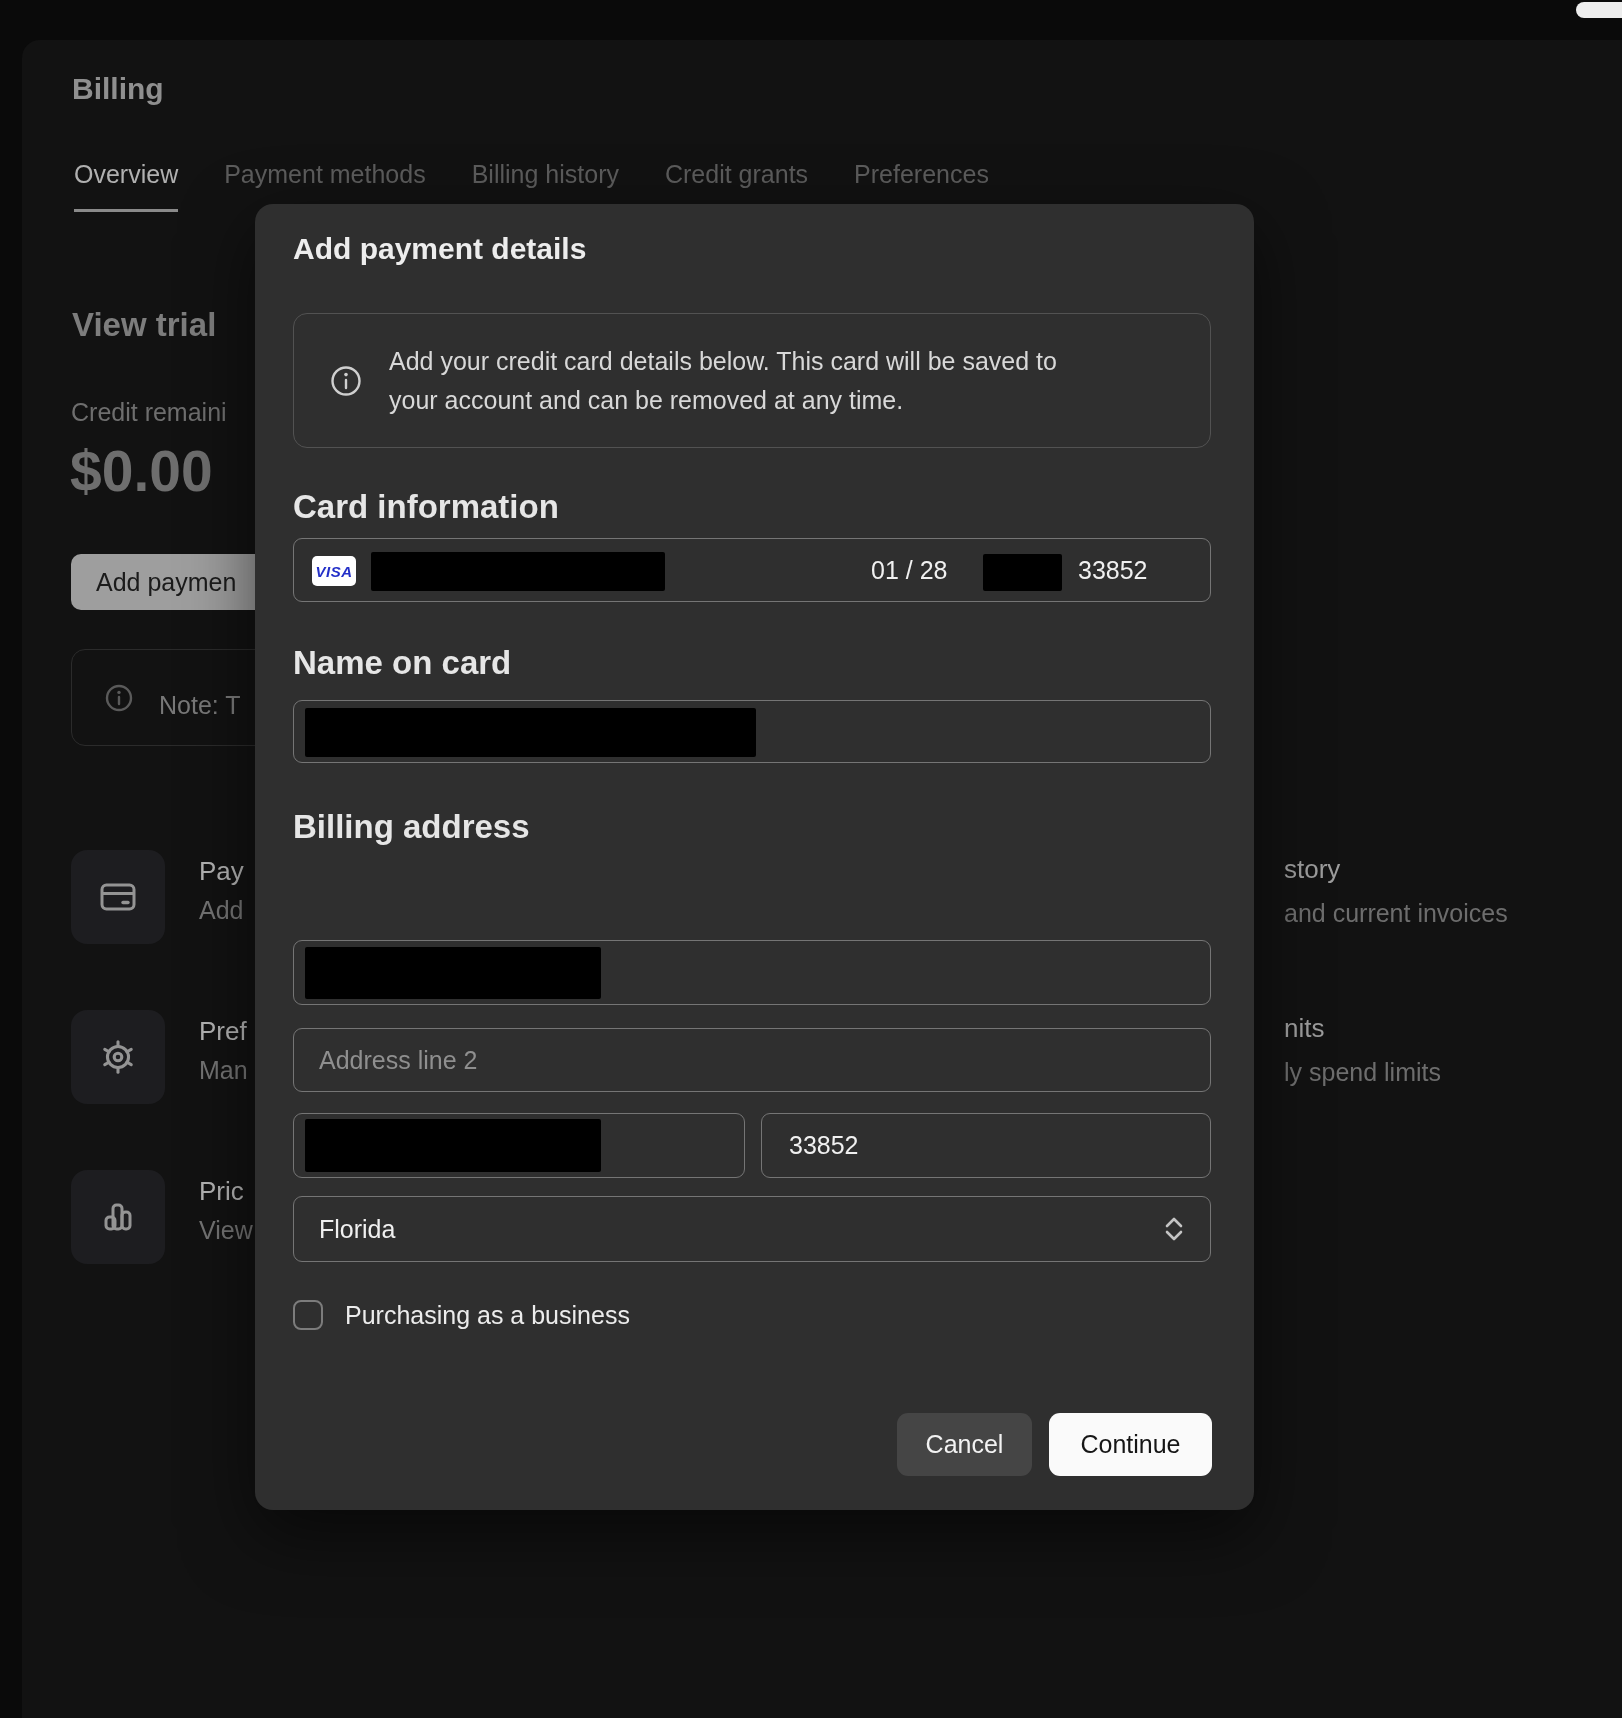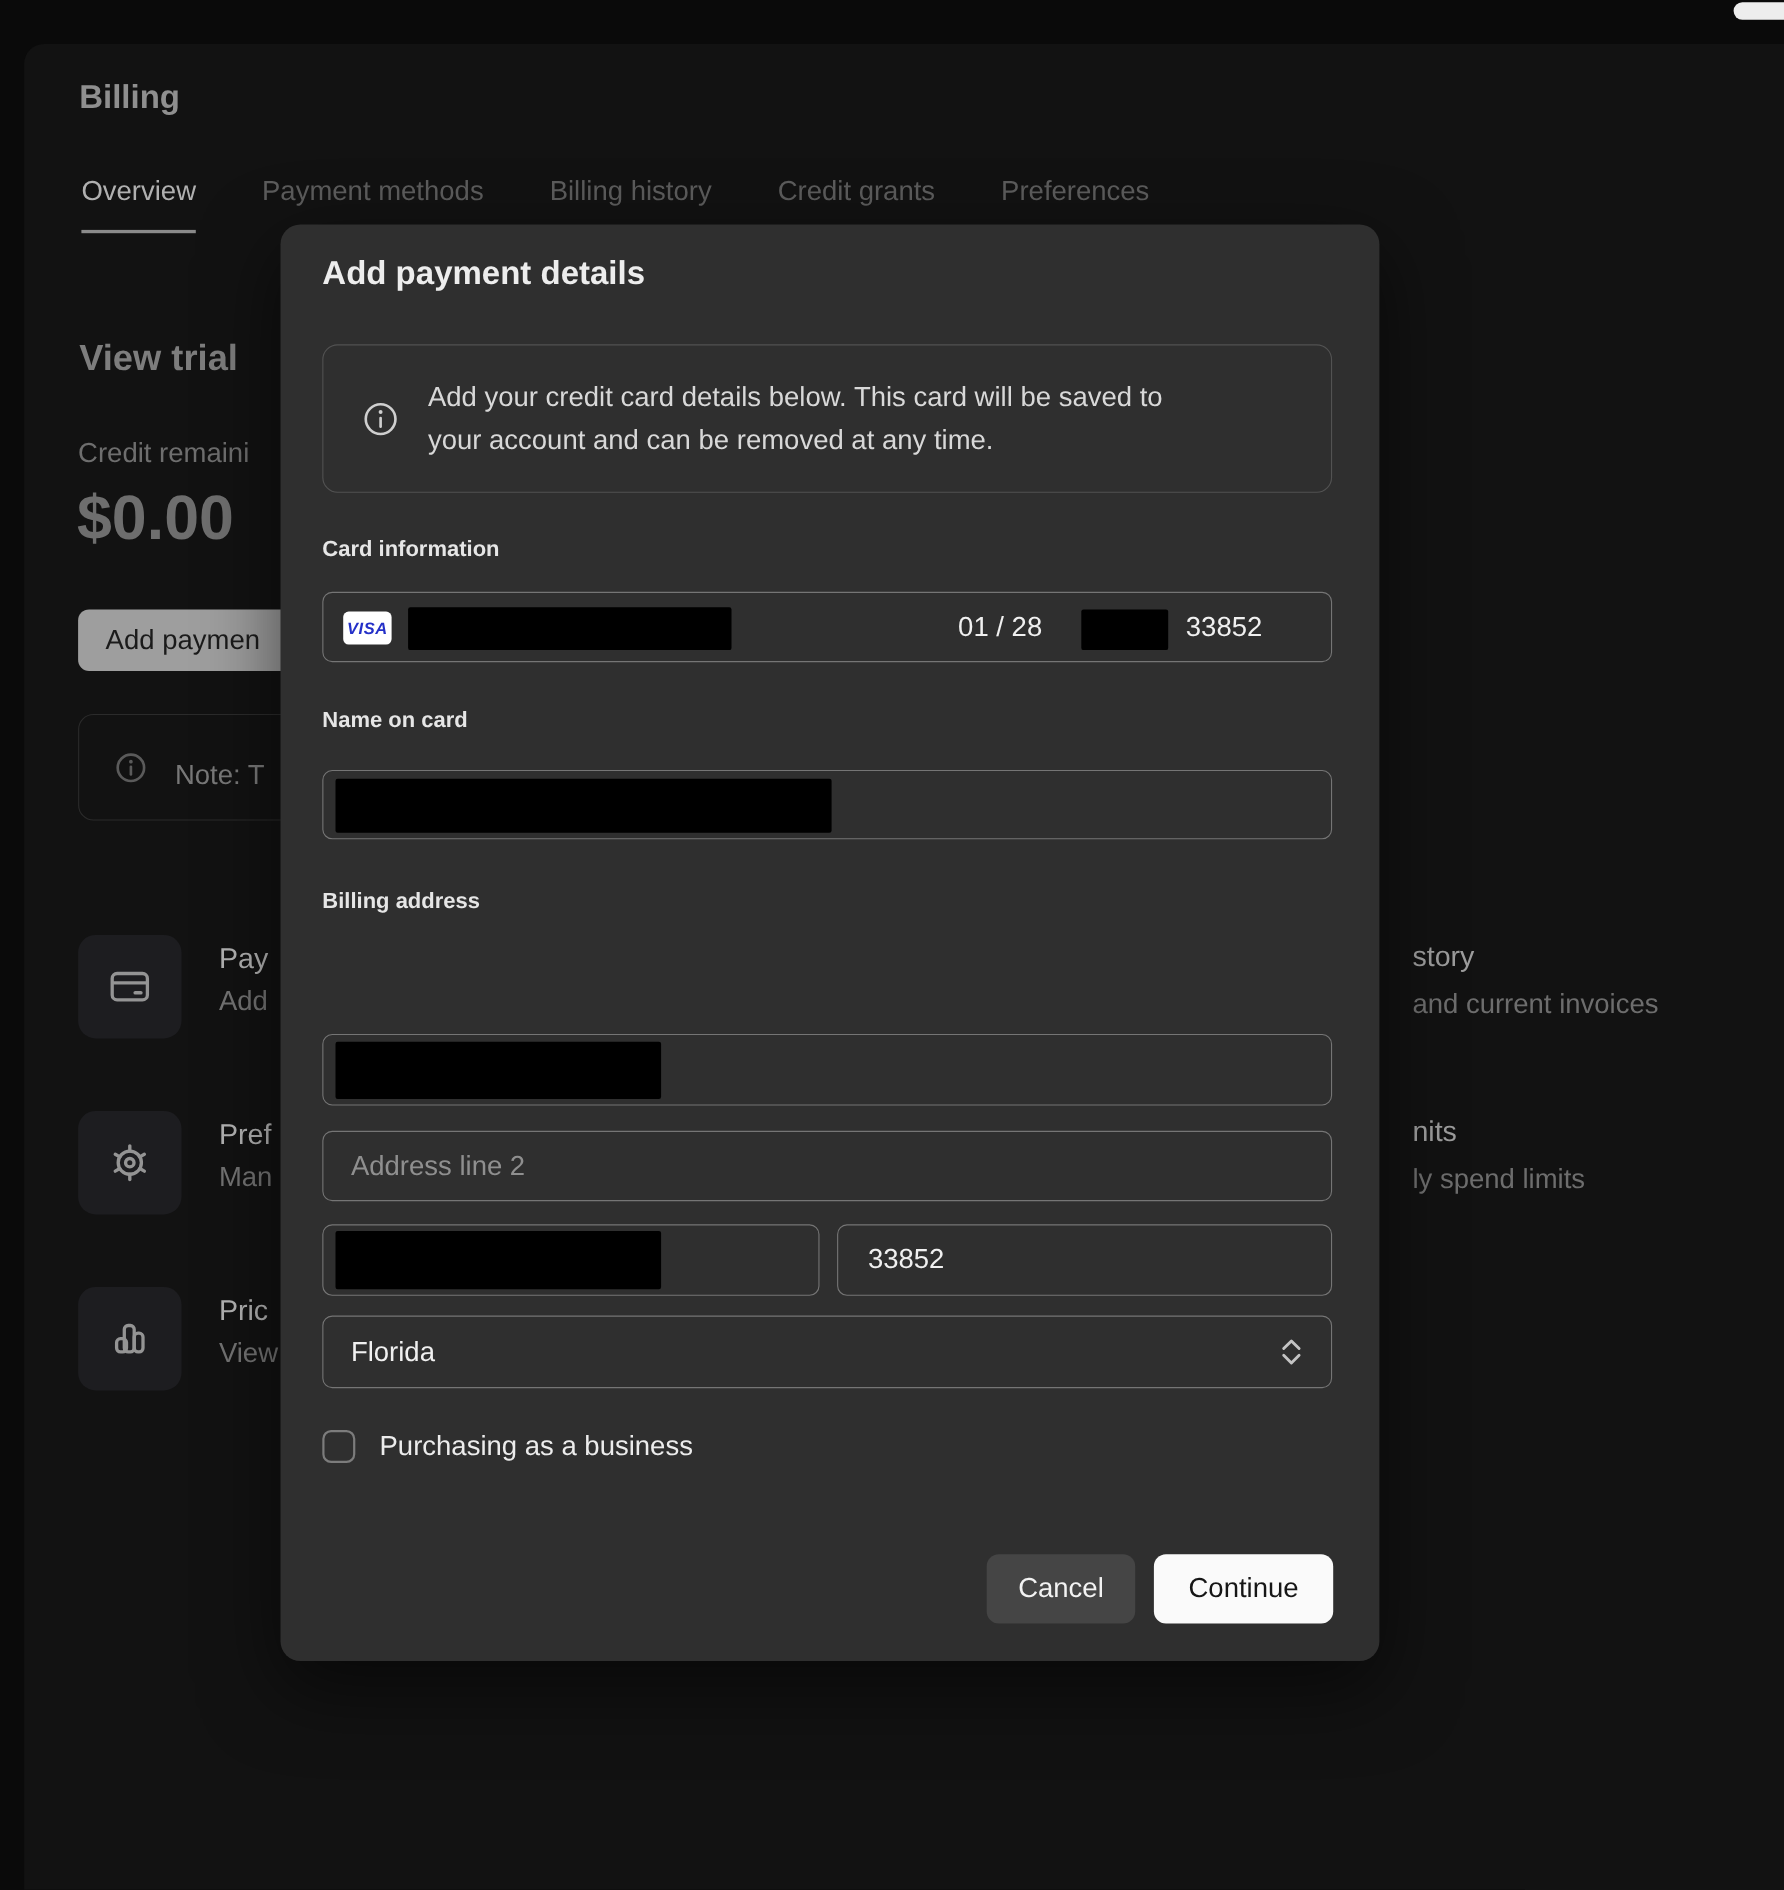--- a/index.html
+++ b/index.html
@@ -4,21 +4,21 @@
 <style>
   html,body{margin:0;padding:0;background:#0a0a0a;}
   body{width:1622px;height:1718px;position:relative;overflow:hidden;
        font-family:"Liberation Sans","DejaVu Sans",sans-serif;
        -webkit-font-smoothing:antialiased;}
 
   
   .panel{position:absolute;left:22px;top:40px;right:0;bottom:0;
          background:#121212;border-top-left-radius:18px;}
   .page-title{position:absolute;left:50px;top:32px;font-size:30px;font-weight:600;color:#8f8f8f;}
-  .tabs{position:absolute;left:52px;top:120px;display:flex;gap:60px;font-size:25px;color:#5c5c5c;}
+  .tabs{position:absolute;left:52px;top:120px;display:flex;gap:46px;font-size:25px;color:#5c5c5c;}
   .tab{padding-bottom:20px;cursor:pointer;white-space:nowrap;}
   .tab.active{color:#b0b0b0;border-bottom:3px solid #8a8a8a;}
 
   .free-trial{position:absolute;left:50px;top:266px;font-size:33px;font-weight:700;color:#7d7d7d;}
   .credit-label{position:absolute;left:49px;top:358px;font-size:25px;color:#6e6e6e;white-space:nowrap;}
   .amount{position:absolute;left:48px;top:398px;font-size:57px;font-weight:600;color:#6e6e6e;}
   .add-pay-btn{position:absolute;left:49px;top:514px;width:200px;height:56px;background:#9e9e9e;
                border:none;border-radius:10px;color:#1b1b1b;font-size:25px;font-weight:500;
                text-align:left;padding:0 0 0 25px;font-family:inherit;white-space:nowrap;overflow:hidden;}
   .note-box{position:absolute;left:49px;top:609px;width:200px;height:95px;border:1.5px solid #2b2b2b;
@@ -38,21 +38,21 @@
 
   .top-pill{position:absolute;left:1576px;top:2px;width:60px;height:16px;background:#ededed;border-radius:8px;}
 
   
   .modal{position:absolute;left:255px;top:204px;width:999px;height:1306px;background:#2f2f2f;
          border-radius:18px;box-shadow:0 24px 70px rgba(0,0,0,.55);z-index:10;}
   .modal-title{position:absolute;left:38px;top:28px;font-size:30px;font-weight:700;color:#ededed;}
   .banner{position:absolute;left:38px;top:109px;width:918px;height:135px;border:1px solid #525252;
           border-radius:14px;display:flex;align-items:center;box-sizing:border-box;padding-left:36px;}
   .banner .btxt{font-size:25px;line-height:39px;color:#d8d8d8;width:700px;margin-left:27px;}
-  .flabel{position:absolute;left:38px;font-size:20px;font-weight:600;color:#e6e6e6;}
+  .flabel{position:absolute;left:38px;font-size:33px;font-weight:600;color:#e6e6e6;}
   .field{position:absolute;border:1px solid #757575;border-radius:9px;box-sizing:border-box;background:transparent;}
   .redact{position:absolute;background:#000;border-radius:2px;}
   .fval{font-size:25px;color:#f0f0f0;white-space:nowrap;}
   .placeholder{color:#8f8f8f;}
   .visa-badge{position:absolute;left:18px;top:17px;width:44px;height:30px;background:#fff;border-radius:5px;
               display:flex;align-items:center;justify-content:center;
               font-size:15px;font-weight:800;font-style:italic;letter-spacing:.5px;color:#2430c8;text-align:center;}
   .chev{position:absolute;right:25px;top:50%;transform:translateY(-50%);}
   .cb-row{position:absolute;left:38px;top:1096px;display:flex;align-items:center;gap:22px;}
   .cb-box{width:30px;height:30px;border:2px solid #7c7c7c;border-radius:8px;box-sizing:border-box;}

